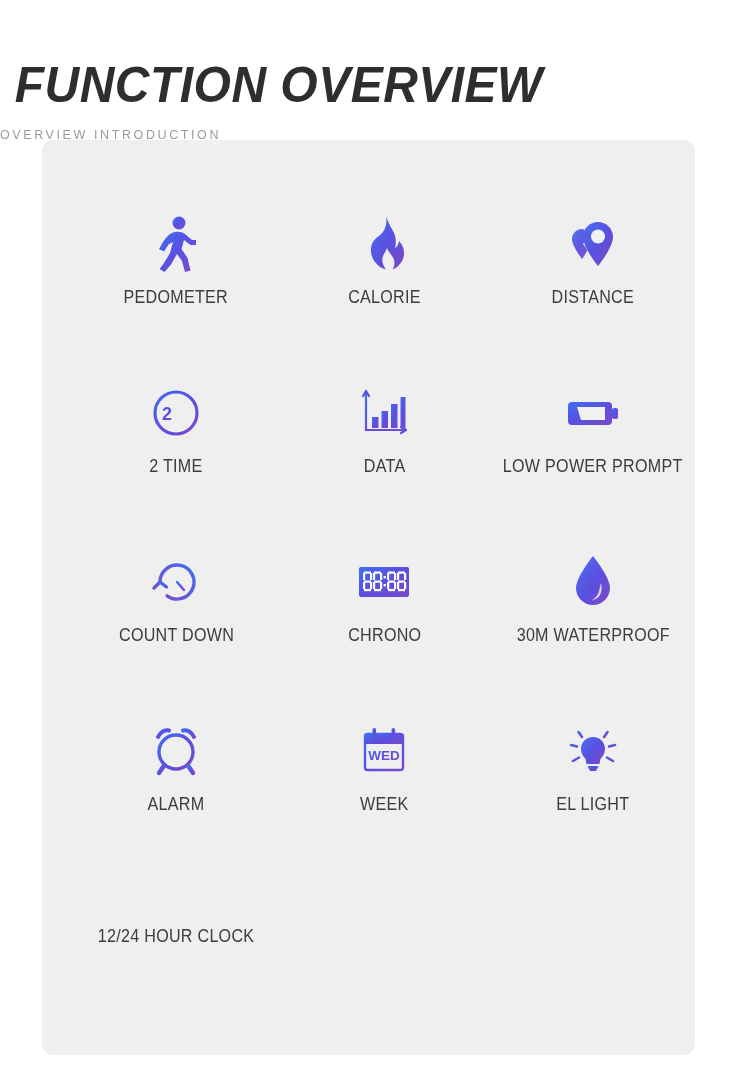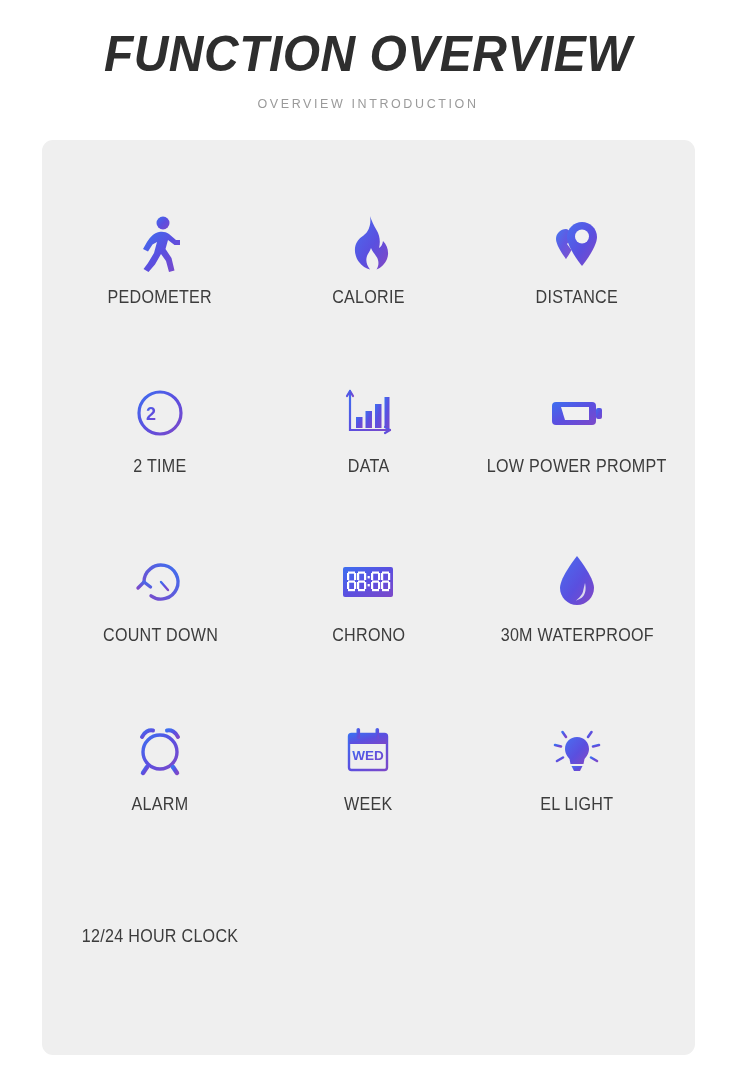--- a/index.html
+++ b/index.html
@@ -14,22 +14,22 @@
   .page {
     position: relative;
     width: 736px;
     height: 1090px;
     background: #ffffff;
     overflow: hidden;
   }
 
   
   .header {
-    padding-top: 26px;
-    text-align: center;
+    padding-top: 33px;
+    margin-top: 24px;
   }
 
   .page-title {
     font-family: "Liberation Sans Narrow", "Liberation Sans", sans-serif;
     font-size: 50px;
     font-weight: bold;
     font-style: italic;
     letter-spacing: 0.5px;
     color: #2e2e2e;
     line-height: 1.15;
@@ -50,21 +50,21 @@
     left: 42px;
     top: 140px;
     width: 653px;
     height: 915px;
     background: #efefef;
     border-radius: 11px;
   }
 
   .grid {
     position: absolute;
-    left: 0;
+    left: 16px;
     top: 0;
     width: 100%;
     height: 100%;
     display: grid;
     grid-template-columns: repeat(3, 1fr);
     grid-template-rows: repeat(5, 1fr);
     padding: 36px 14px 34px 14px;
   }
 
   .feature {

